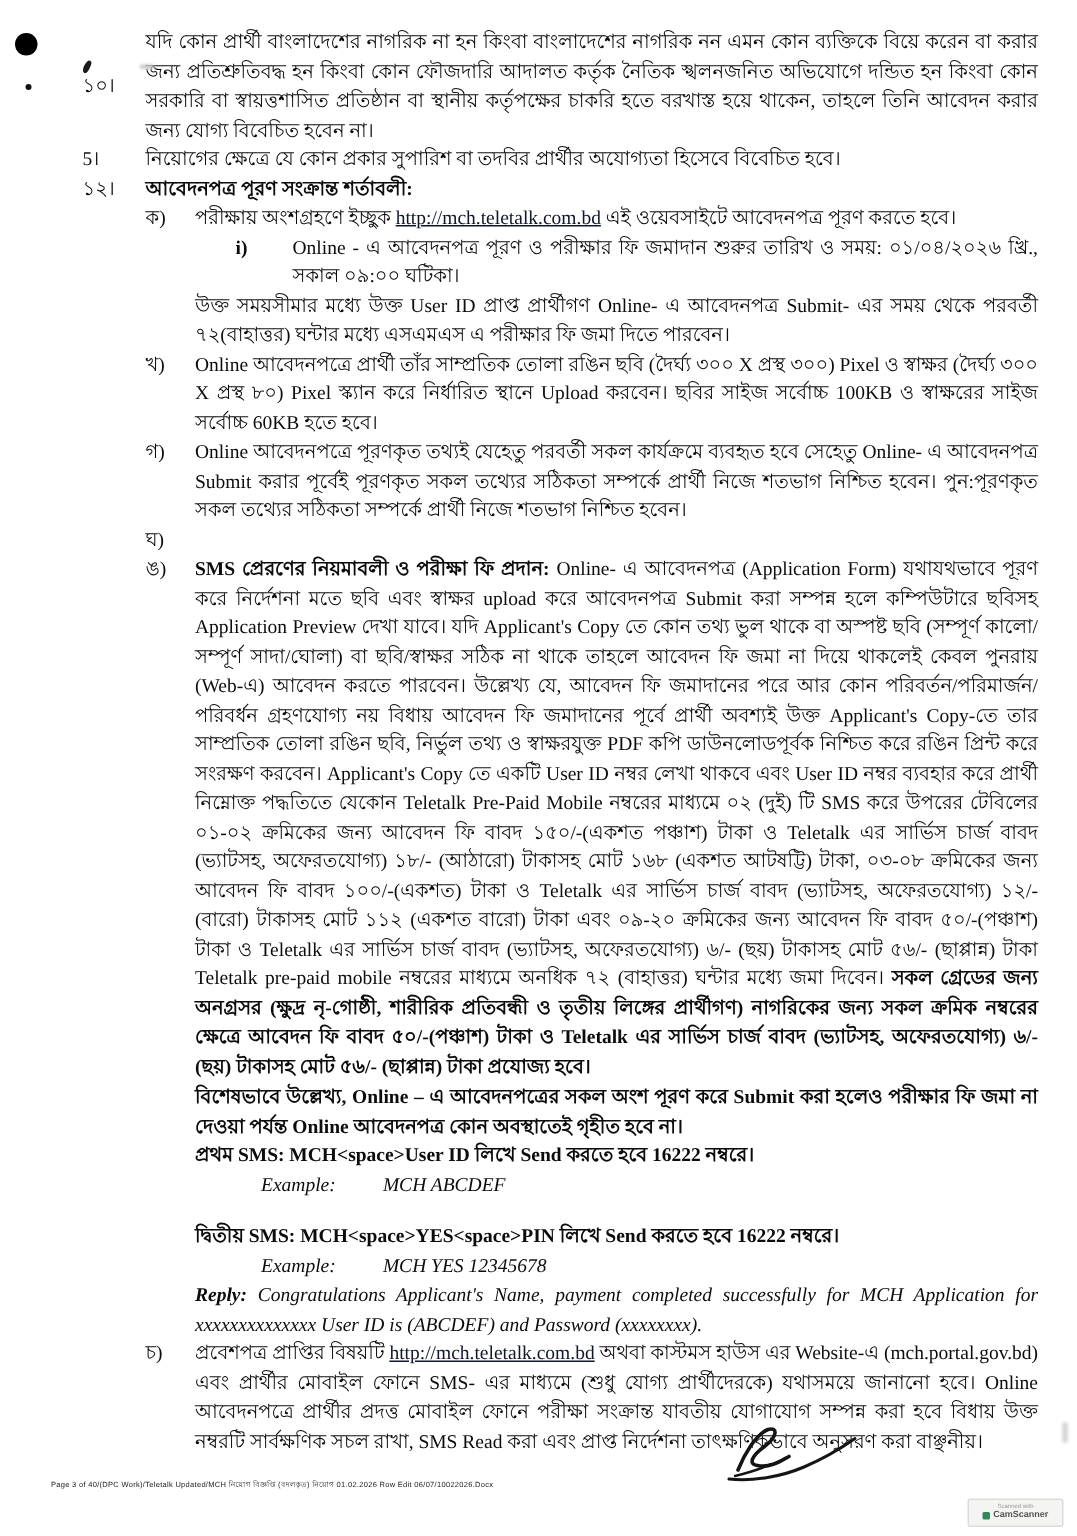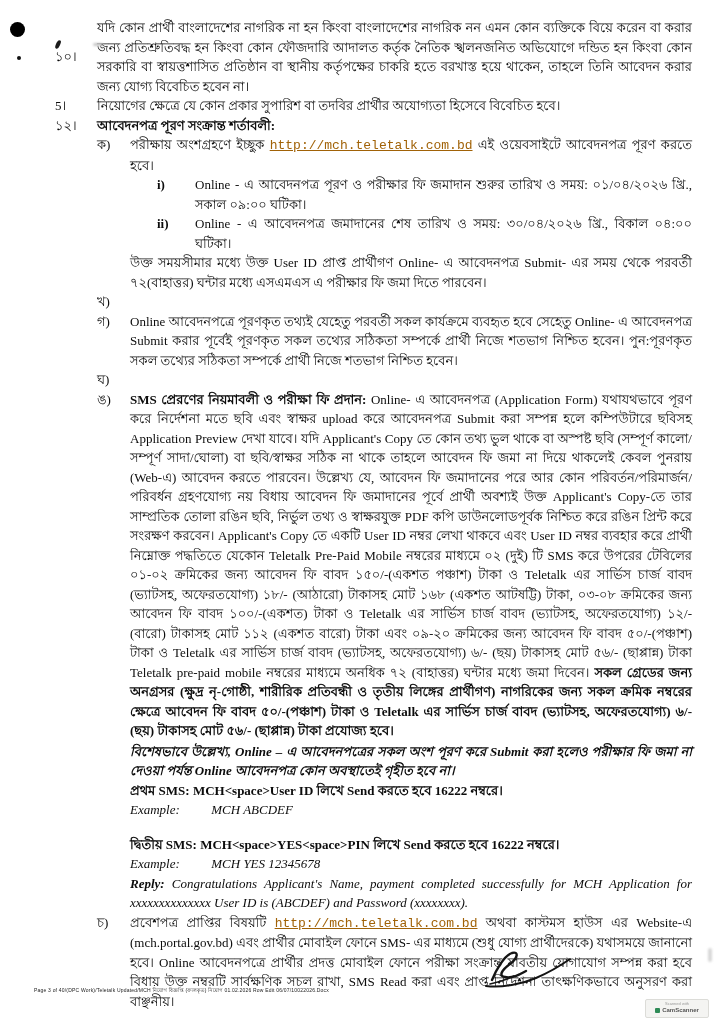--- a/index.html
+++ b/index.html
@@ -9,24 +9,24 @@
   .row{display:flex;align-items:center;}
   .num{flex:0 0 42px;}
   .lrow{display:flex;align-items:flex-start;padding-left:42px;}
   .lmark{flex:0 0 33px;}
   .body{flex:1;min-width:0;}
   .just{text-align:justify;}
   .rrow{display:flex;align-items:flex-start;margin-left:27px;}
   .rmark{flex:0 0 38px;font-weight:bold;}
   .cont{}
   .bold{font-weight:bold;}
-  .bi{font-weight:bold;font-style:italic;}
+  .bi{font-weight:bold;}
   .italic{font-style:italic;}
-  .url{color:#a16207;text-decoration:underline;cursor:pointer;font-family:Liberation Mono, monospace;}
-  .exlabel{display:inline-block;min-width:78px;font-style:italic;}
+  .url{color:#0f172a;text-decoration:underline;cursor:pointer;}
+  .exlabel{display:inline-block;min-width:78px;font-style:italic;margin-left:44px;}
   .smsgap{margin-top:15px;}
   .note{margin-top:1px;}
   
   .dot-large{position:absolute;left:10px;top:22px;width:15px;height:15px;background:#000;border-radius:50%;}
   .mark-comma{position:absolute;left:56px;top:40px;width:4px;height:9px;background:#1a1a1a;border-radius:60% 40% 50% 50%;transform:rotate(24deg);}
   .dot-small{position:absolute;left:17px;top:56px;width:4px;height:4px;background:#111;border-radius:50%;}
   .smudge{position:absolute;left:93px;top:43px;width:10px;height:3px;background:#c9c9c9;border-radius:2px;filter:blur(1px);}
   .edge-mark{position:absolute;right:6px;top:948px;width:4px;height:14px;background:#d8d8d8;border-radius:2px;filter:blur(1px);}
   
   .signature{position:absolute;left:478px;top:946px;}
@@ -71,32 +71,27 @@
     <div class="body">
       <div class="just">
         <span>পরীক্ষায় অংশগ্রহণে ইচ্ছুক</span>
         <a class="url">http://mch.teletalk.com.bd</a>
         <span>এই ওয়েবসাইটে আবেদনপত্র পূরণ করতে হবে।</span>
       </div>
       <div class="rrow">
         <span class="rmark">i)</span>
         <span class="body just">Online - এ আবেদনপত্র পূরণ ও পরীক্ষার ফি জমাদান শুরুর তারিখ ও সময়: ০১/০৪/২০২৬ খ্রি., সকাল ০৯:০০ ঘটিকা।</span>
       </div>
-      <div class="rrow">
-        <span class="rmark">ii)</span>
-        <div class="body">
-          <div class="just">Online - এ আবেদনপত্র জমাদানের শেষ তারিখ ও সময়: ৩০/০৪/২০২৬ খ্রি., বিকাল ০৪:০০ ঘটিকা।</div>
-        </div>
-      </div>
       <div class="cont just">উক্ত সময়সীমার মধ্যে উক্ত User ID প্রাপ্ত প্রার্থীগণ Online- এ আবেদনপত্র Submit- এর সময় থেকে পরবর্তী ৭২(বাহাত্তর) ঘন্টার মধ্যে এসএমএস এ পরীক্ষার ফি জমা দিতে পারবেন।</div>
     </div>
   </div>
 
   <div class="lrow">
     <span class="lmark">খ)</span>
+    <span class="body just">Online আবেদনপত্রে প্রার্থী তাঁর সাম্প্রতিক তোলা রঙিন ছবি (দৈর্ঘ্য ৩০০ X প্রস্থ ৩০০) Pixel ও স্বাক্ষর (দৈর্ঘ্য ৩০০ X প্রস্থ ৮০) Pixel স্ক্যান করে নির্ধারিত স্থানে Upload করবেন। ছবির সাইজ সর্বোচ্চ 100KB ও স্বাক্ষরের সাইজ সর্বোচ্চ 60KB হতে হবে।</span>
   </div>
 
   <div class="lrow">
     <span class="lmark">গ)</span>
     <span class="body just">Online আবেদনপত্রে পূরণকৃত তথ্যই যেহেতু পরবর্তী সকল কার্যক্রমে ব্যবহৃত হবে সেহেতু Online- এ আবেদনপত্র Submit করার পূর্বেই পূরণকৃত সকল তথ্যের সঠিকতা সম্পর্কে প্রার্থী নিজে শতভাগ নিশ্চিত হবেন। পুন:পূরণকৃত সকল তথ্যের সঠিকতা সম্পর্কে প্রার্থী নিজে শতভাগ নিশ্চিত হবেন।</span>
   </div>
 
   <div class="lrow">
     <span class="lmark">ঘ)</span>
   </div>

